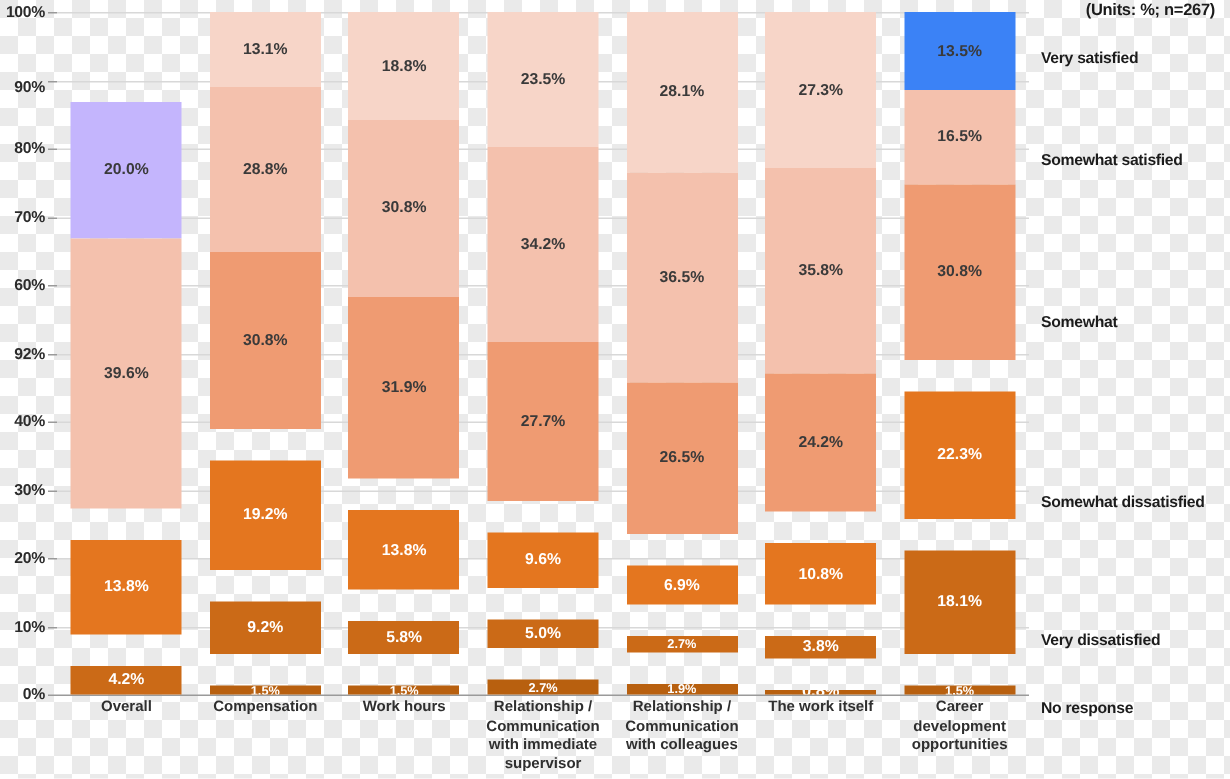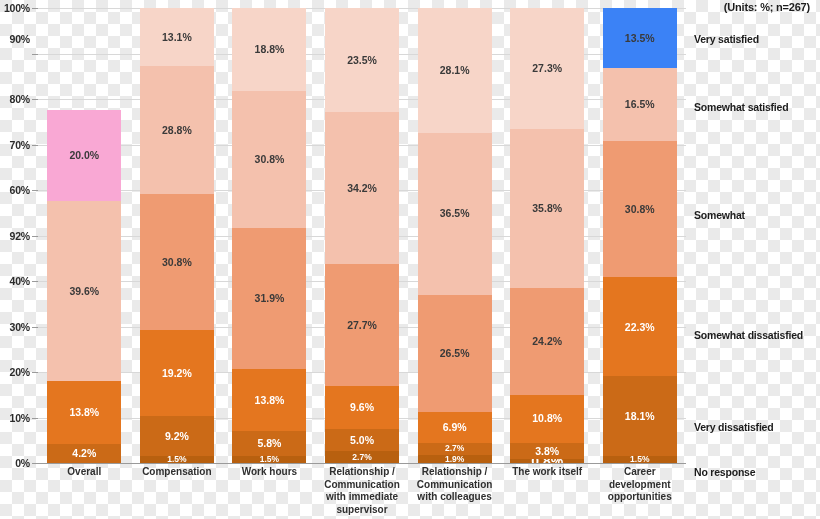--- a/index.html
+++ b/index.html
@@ -54,21 +54,21 @@
   }
   .seg{
     width:100%;
     display:flex;align-items:center;justify-content:center;
     font-size:10.5px;font-weight:bold;
     box-sizing:border-box;
     overflow:hidden;
     line-height:1;
   }
   .seg.dark-text{color:#3a3a3a;}
-  .seg.light-text{color:#ffffff;}
+  .seg.light-text{color:#ffffff;margin-top:21px;}
 
   
   .x-labels{
     position:absolute;left:38px;top:466px;width:648px;
     display:flex;
   }
   .x-label{
     flex:1 1 0;
     text-align:center;
     font-size:10px;font-weight:bold;color:#2f2f2f;
@@ -101,21 +101,21 @@
 </style>
 </head>
 <body>
 
 <div id="chart-root">
 
   <div class="units-note">(Units: %; n=267)</div>
 
   <div class="y-axis" id="y-axis">
       <div class="y-tick" style="top: 0px;">100%</div>
-      <div class="y-tick" style="top: 31px;">90%</div>
+      <div class="y-tick" style="top: 50px;">90%</div>
       <div class="y-tick" style="top: 91px;">80%</div>
       <div class="y-tick" style="top: 136.5px;">70%</div>
       <div class="y-tick" style="top: 182px;">60%</div>
       <div class="y-tick" style="top: 227.5px;">92%</div>
       <div class="y-tick" style="top: 273px;">40%</div>
       <div class="y-tick" style="top: 318.5px;">30%</div>
       <div class="y-tick" style="top: 364px;">20%</div>
       <div class="y-tick" style="top: 409.5px;">10%</div>
       <div class="y-tick" style="top: 455px;">0%</div>
     </div>
@@ -141,21 +141,21 @@
       <div class="grid-line" style="top: 417.5px;"></div>
       <div class="tick-stub" style="top: 417.5px;"></div>
       <div class="grid-line baseline" style="top: 463px;"></div>
       <div class="tick-stub" style="top: 463px;"></div>
     </div>
 
   <div class="plot">
     <div class="bars" id="bars">
         <div class="bar-col">
           <div class="bar">
-            <div class="seg dark-text" style="background: #f9a8d4; height: 91px;">20.0%</div>
+            <div class="seg dark-text" style="background: #c4b5fd; height: 91px;">20.0%</div>
             <div class="seg dark-text" style="background: rgb(244, 193, 173); height: 180.18px;">39.6%</div>
             <div class="seg light-text" style="background: rgb(228, 118, 31); height: 62.79px;">13.8%</div>
             <div class="seg light-text" style="background: rgb(203, 106, 23); height: 19.11px;">4.2%</div>
           </div>
         </div>
         <div class="bar-col">
           <div class="bar">
             <div class="seg dark-text" style="background: rgb(247, 213, 200); height: 59.605px;">13.1%</div>
             <div class="seg dark-text" style="background: rgb(244, 193, 173); height: 131.04px;">28.8%</div>
             <div class="seg dark-text" style="background: rgb(239, 155, 114); height: 140.14px;">30.8%</div>
@@ -194,21 +194,21 @@
             <div class="seg light-text" style="background: rgb(184, 96, 15); height: 8.645px; font-size: 8.5px;">1.9%</div>
           </div>
         </div>
         <div class="bar-col">
           <div class="bar">
             <div class="seg dark-text" style="background: rgb(247, 213, 200); height: 124.215px;">27.3%</div>
             <div class="seg dark-text" style="background: rgb(244, 193, 173); height: 162.89px;">35.8%</div>
             <div class="seg dark-text" style="background: rgb(239, 155, 114); height: 110.11px;">24.2%</div>
             <div class="seg light-text" style="background: rgb(228, 118, 31); height: 49.14px;">10.8%</div>
             <div class="seg light-text" style="background: rgb(203, 106, 23); height: 17.29px;">3.8%</div>
-            <div class="seg light-text" style="background: rgb(184, 96, 15); height: 3.64px; font-size: 14px;">0.8%</div>
+            <div class="seg light-text" style="background: rgb(184, 96, 15); height: 3.64px; font-size: 11px;">0.8%</div>
           </div>
         </div>
         <div class="bar-col">
           <div class="bar">
             <div class="seg dark-text" style="background: #3b82f6; height: 61.425px;">13.5%</div>
             <div class="seg dark-text" style="background: rgb(244, 193, 173); height: 75.075px;">16.5%</div>
             <div class="seg dark-text" style="background: rgb(239, 155, 114); height: 140.14px;">30.8%</div>
             <div class="seg light-text" style="background: rgb(228, 118, 31); height: 101.465px;">22.3%</div>
             <div class="seg light-text" style="background: rgb(203, 106, 23); height: 82.355px;">18.1%</div>
             <div class="seg light-text" style="background: rgb(184, 96, 15); height: 6.825px; font-size: 8.5px;">1.5%</div>

